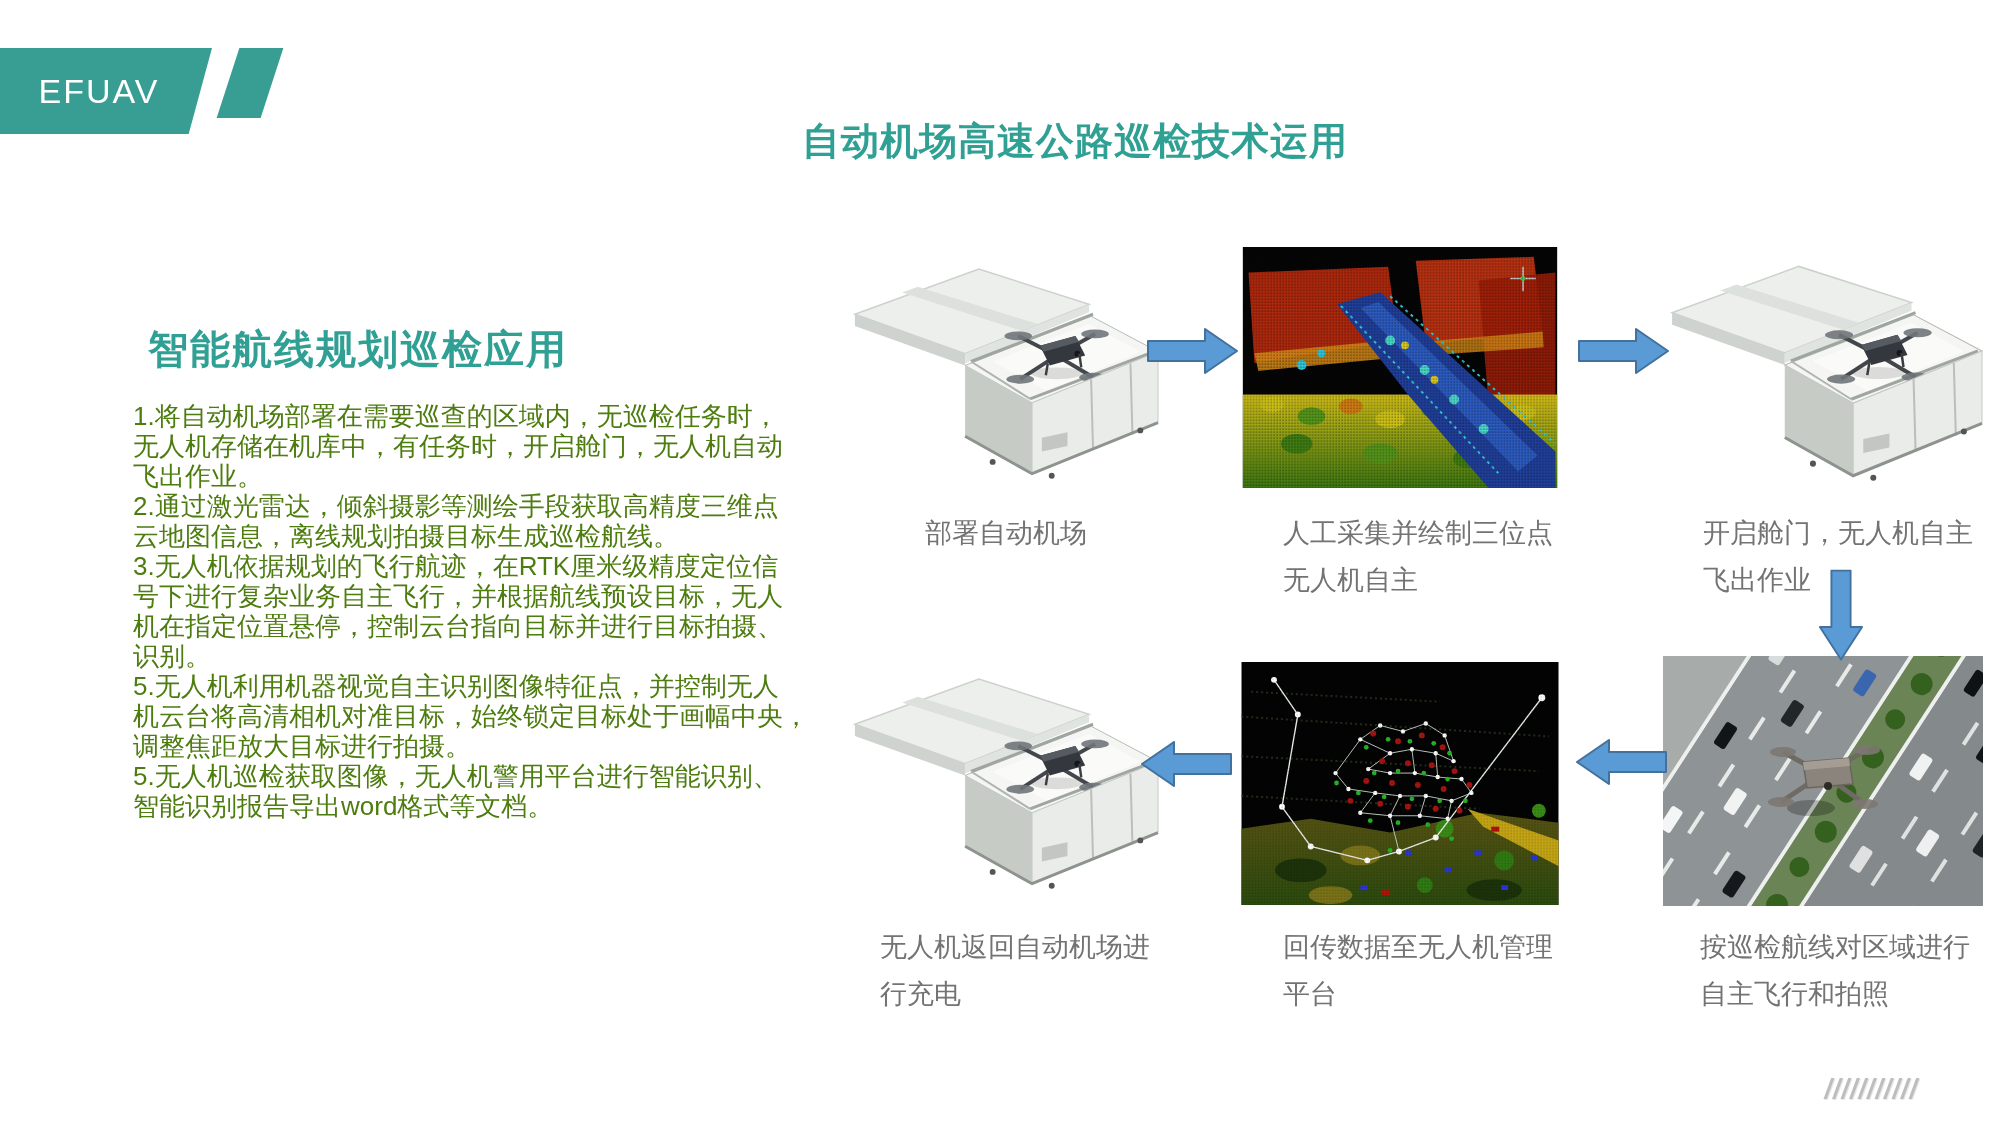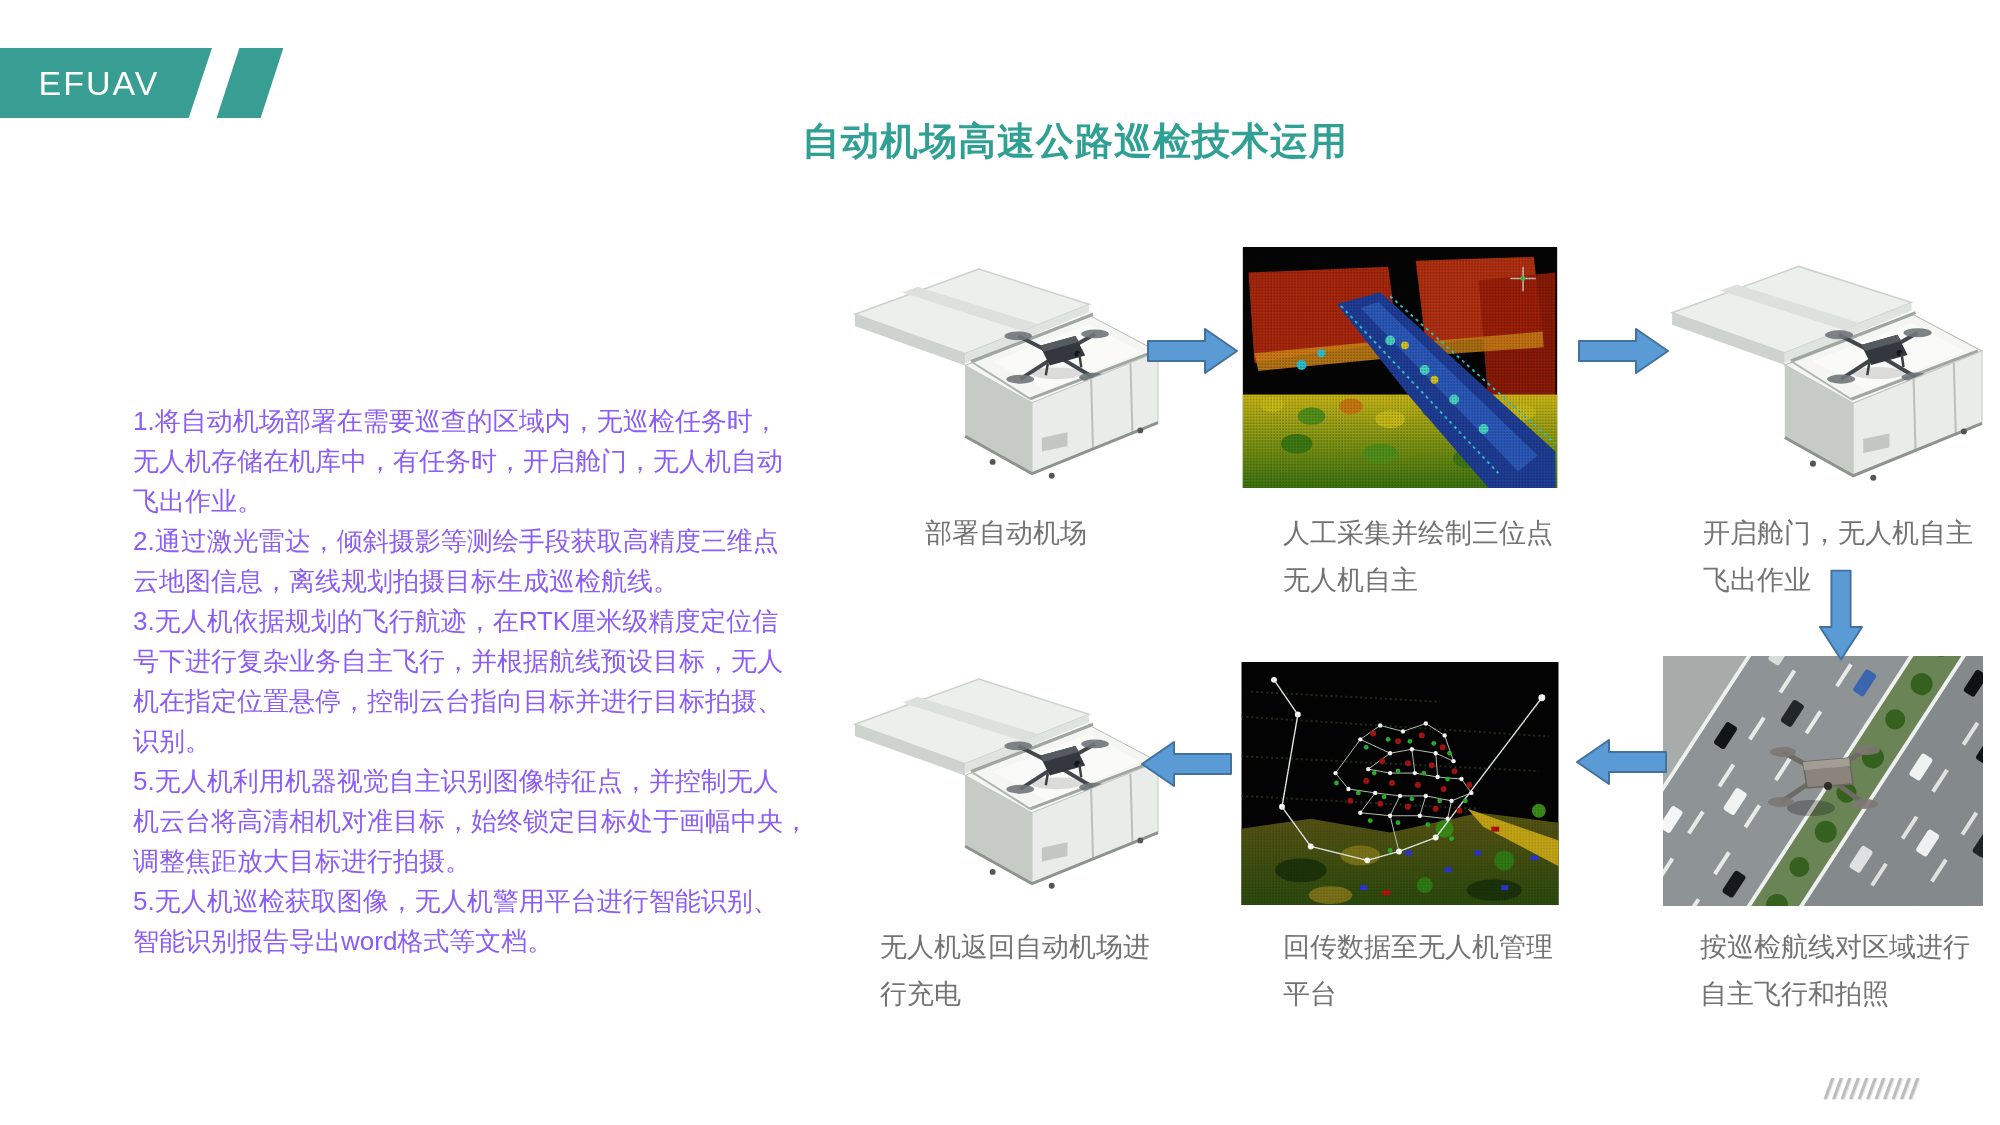--- a/index.html
+++ b/index.html
@@ -2,41 +2,41 @@
 <html><head>
 <meta charset="utf-8">
 <style>
   html,body{margin:0;padding:0;background:#ffffff;}
   .slide{
     position:relative;width:2000px;height:1125px;background:#ffffff;overflow:hidden;
     font-family:"Liberation Sans","DejaVu Sans",sans-serif;
   }
   
   .logo-band{
-    position:absolute;left:0;top:48px;width:212px;height:70px;background:#389E94;
+    position:absolute;left:0;top:48px;width:212px;height:86px;background:#389E94;
     clip-path:polygon(0 0,100% 0,89% 100%,0 100%);
     display:flex;align-items:center;justify-content:center;
   }
   .logo-band .logo-text{color:#ffffff;font-size:34px;letter-spacing:2px;padding-right:14px;}
   .logo-slash{
     position:absolute;left:228px;top:48px;width:44px;height:70px;background:#389E94;
     transform:skewX(-18deg);
   }
   
   .main-title{
     position:absolute;left:150px;top:116px;width:1850px;text-align:center;
     font-size:38px;font-weight:bold;color:#2FA093;letter-spacing:1px;
   }
   
   .left-heading{
     position:absolute;left:148px;top:322px;font-size:40px;font-weight:bold;color:#2FA093;letter-spacing:2px;
   }
   .left-body{
     position:absolute;left:133px;top:401px;width:680px;
-    font-size:26px;color:#8b5cf6;line-height:40px;
+    font-size:26px;color:#4d7c0f;line-height:30px;
   }
   .left-body p{margin:0;white-space:pre-line;}
   
   .photo{position:absolute;}
   .photo svg{display:block;width:100%;height:100%;}
   
   .caption{
     position:absolute;color:#737373;font-size:27px;line-height:47px;white-space:pre-line;
   }
   
@@ -367,20 +367,21 @@
 
 <div class="slide">
 
   <div class="logo-band">
     <span class="logo-text">EFUAV</span>
   </div>
   <div class="logo-slash"></div>
 
   <div class="main-title">自动机场高速公路巡检技术运用</div>
 
+  <div class="left-heading">智能航线规划巡检应用</div>
   <div class="left-body">
     <p>1.将自动机场部署在需要巡查的区域内，无巡检任务时，
 无人机存储在机库中，有任务时，开启舱门，无人机自动
 飞出作业。</p>
     <p>2.通过激光雷达，倾斜摄影等测绘手段获取高精度三维点
 云地图信息，离线规划拍摄目标生成巡检航线。</p>
     <p>3.无人机依据规划的飞行航迹，在RTK厘米级精度定位信
 号下进行复杂业务自主飞行，并根据航线预设目标，无人
 机在指定位置悬停，控制云台指向目标并进行目标拍摄、
 识别。</p>

